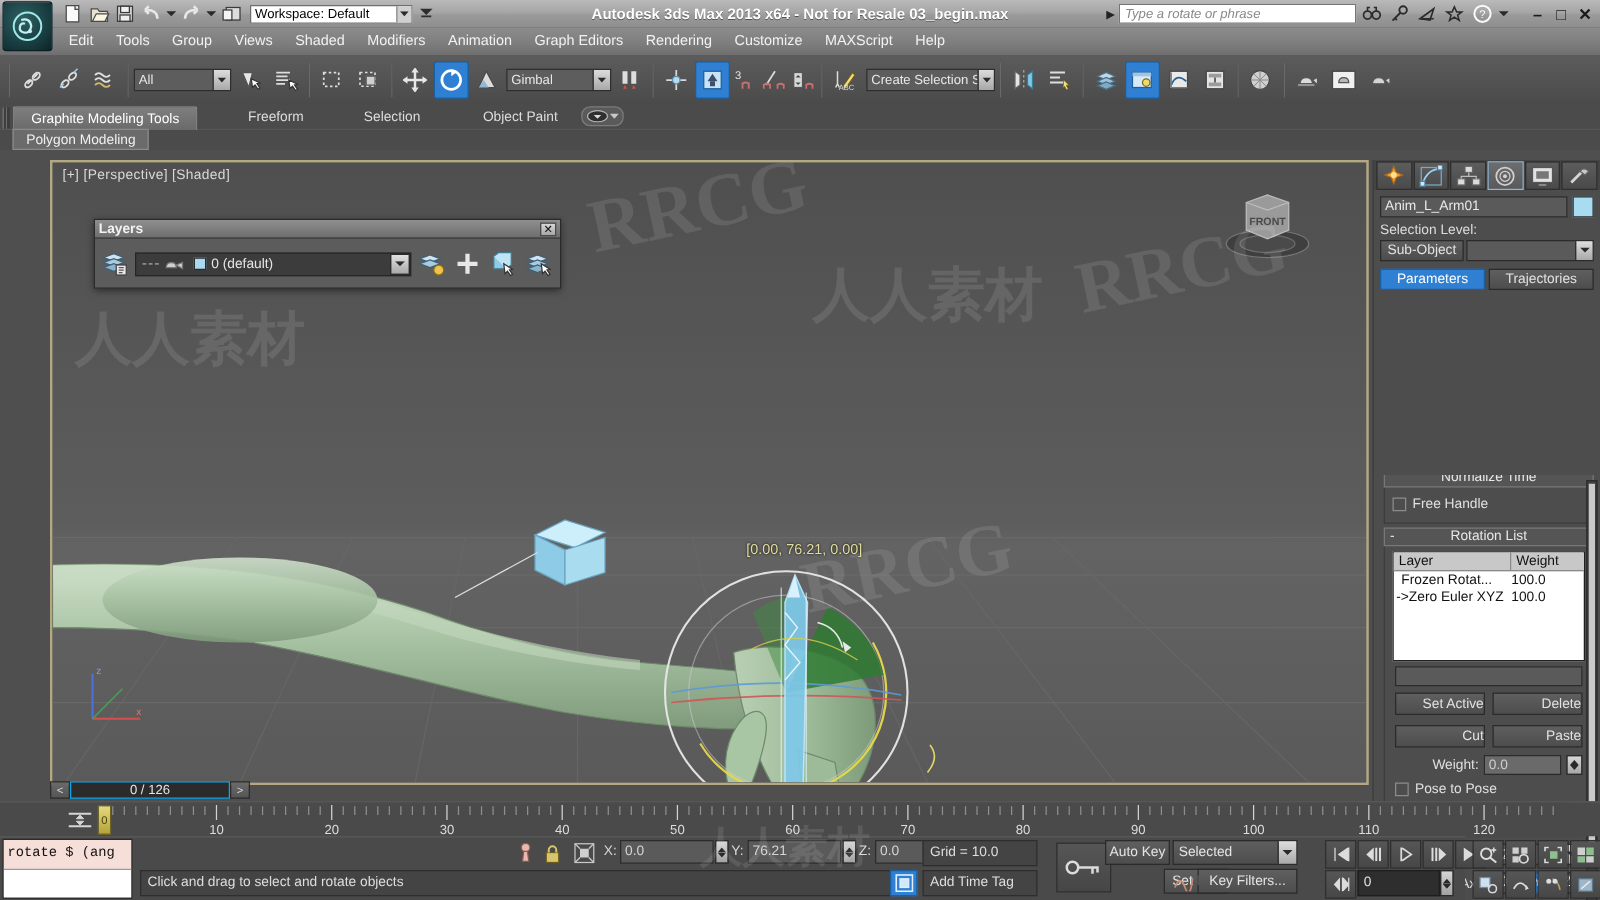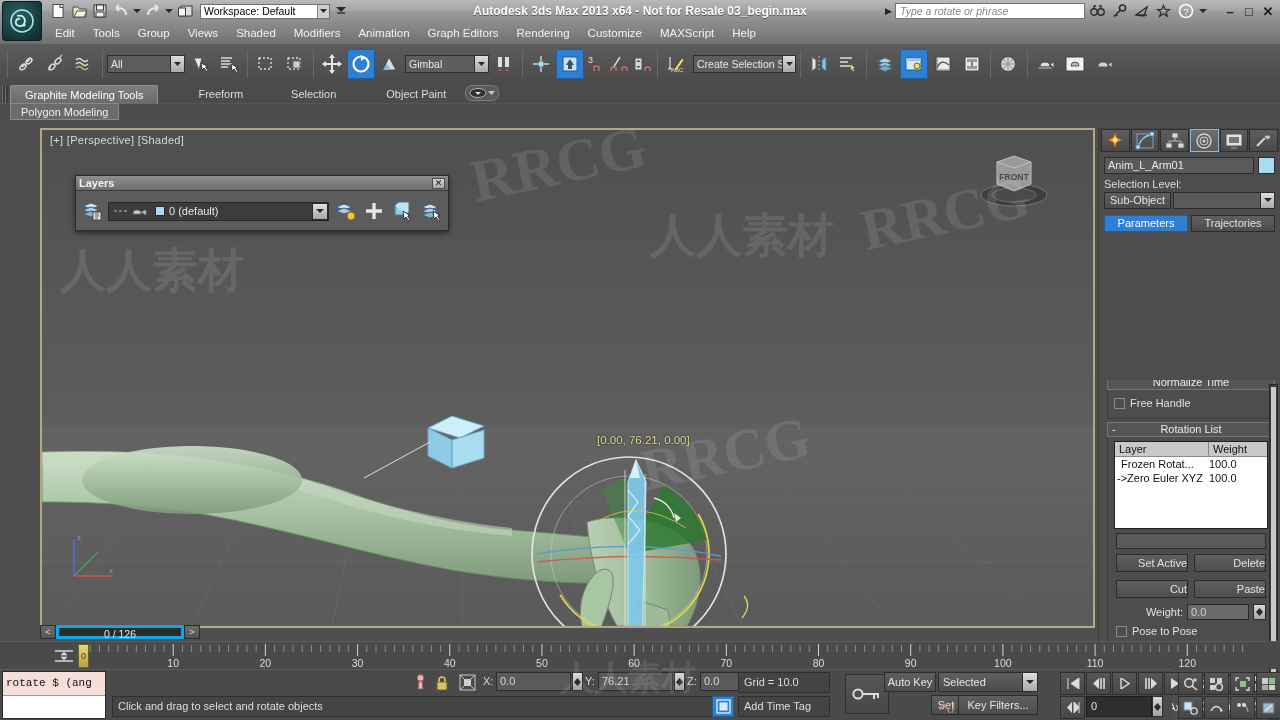--- a/index.html
+++ b/index.html
@@ -199,21 +199,21 @@
     background:#3f3f3f; border:1px solid #2b2b2b;}
   .cpbar i{ position:absolute; left:1px; top:2px; width:5px; height:300px; background:#c9c9c9; display:block;}
 
   
   .framebox{
     position:absolute; left:40px; top:624px; width:160px; height:16px;
     display:flex; align-items:center;
   }
   .fbtn{ width:16px;height:14px; background:linear-gradient(180deg,#6a6a6a,#555);
     border:1px solid #2c2c2c; font-size:9px; text-align:center; line-height:12px; color:#ddd;}
-  .ffield{ flex:1; height:14px; background:#2b2b2b; border:3px solid #0ea5e9;
+  .ffield{ flex:1; height:14px; background:#2b2b2b; border:1px solid #0ea5e9;
     text-align:center; font-size:10.5px; line-height:12px; color:#e4e4e4; }
   .trackbar{
     position:absolute; left:0; top:641px; width:1280px; height:28px; background:#4a4a4a;
     border-top:1px solid #5b5b5b;
   }
   .ruler{ position:absolute; left:78px; top:0; width:1180px; height:28px; }
   .tkicon{ position:absolute; left:52px; top:3px; width:24px; height:22px;
     display:flex;align-items:center;justify-content:center; }
   .slider{ position:absolute; left:78px; top:2px; width:11px; height:24px;
     background:linear-gradient(180deg,#e6d97a,#b3a33c); border:1px solid #6c6225;

